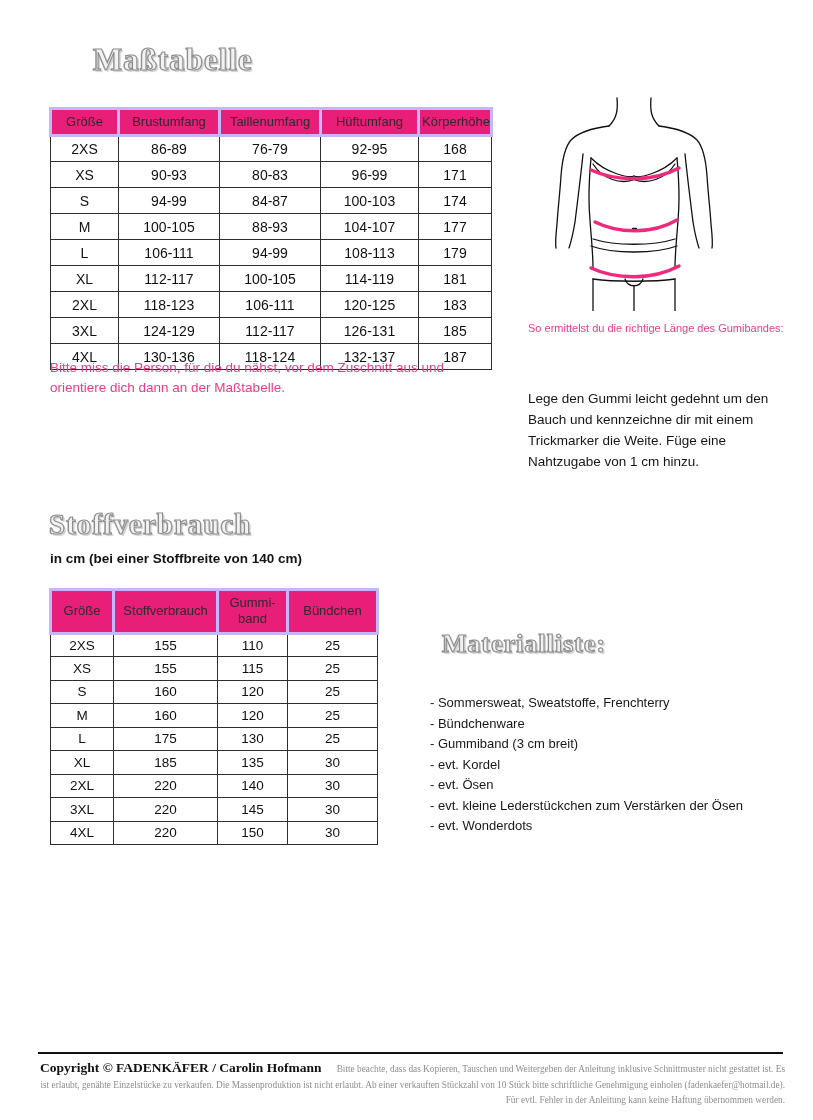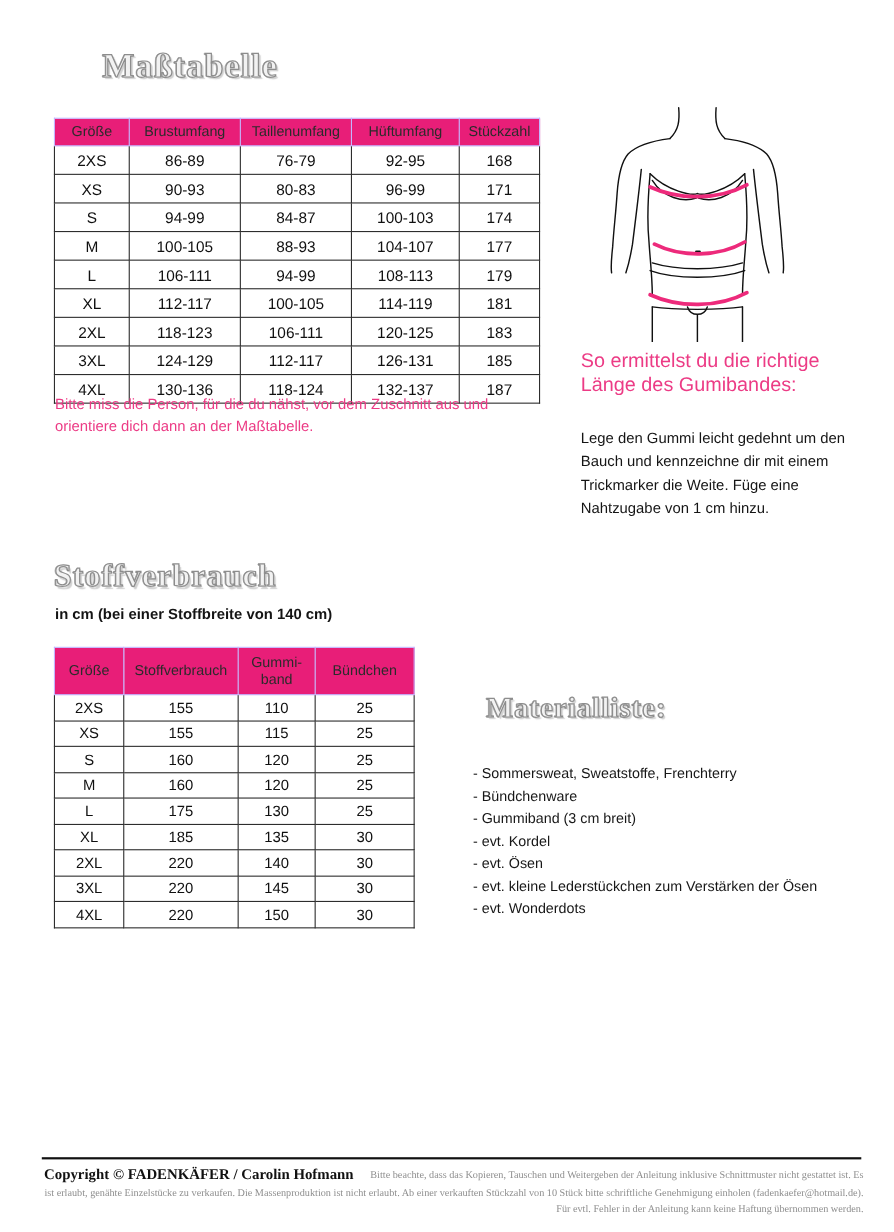--- a/index.html
+++ b/index.html
@@ -49,21 +49,21 @@
   table.sizing {
     position: absolute;
     border-collapse: collapse;
     table-layout: fixed;
   }
   table.sizing th {
     background: #e81e78;
     color: #2b2b2b;
     font-size: 13px;
     font-weight: normal;
-    border: 1px solid #c4b5fd;
+    border: 3px solid #c4b5fd;
     padding: 4px 2px;
     text-align: center;
     line-height: 1.25;
   }
   table.sizing td {
     border: 1px solid #2d2d2d;
     font-size: 14px;
     text-align: center;
     padding: 3px 2px;
     background: #fff;
@@ -91,21 +91,21 @@
   
   .pink-text {
     position: absolute;
     color: #ec3b85;
     font-size: 13.5px;
     line-height: 20px;
   }
   #note-measure { left: 50px; top: 358px; width: 450px; }
   #elastic-heading {
     left: 528px; top: 318px; width: 270px;
-    color: #ec3b85; font-size: 18px; line-height: 21px;
+    color: #ec3b85; font-size: 11px; line-height: 21px;
   }
   #promo-text { left: 50px; top: 996px; width: 700px; font-size: 13px; line-height: 21px; }
 
   
   .body-text {
     position: absolute;
     color: #151515;
     font-size: 13.5px;
     line-height: 21px;
   }
@@ -165,21 +165,21 @@
         <col class="c-waist">
         <col class="c-hip">
         <col class="c-height">
     </colgroup>
     <thead>
       <tr>
         <th>Größe</th>
         <th>Brustumfang</th>
         <th>Taillenumfang</th>
         <th>Hüftumfang</th>
-        <th>Stückzahl</th>
+        <th>Körperhöhe</th>
       </tr>
     </thead>
     <tbody>
       <tr>
         <td>2XS</td>
         <td>86-89</td>
         <td>76-79</td>
         <td>92-95</td>
         <td>168</td>
       </tr>

